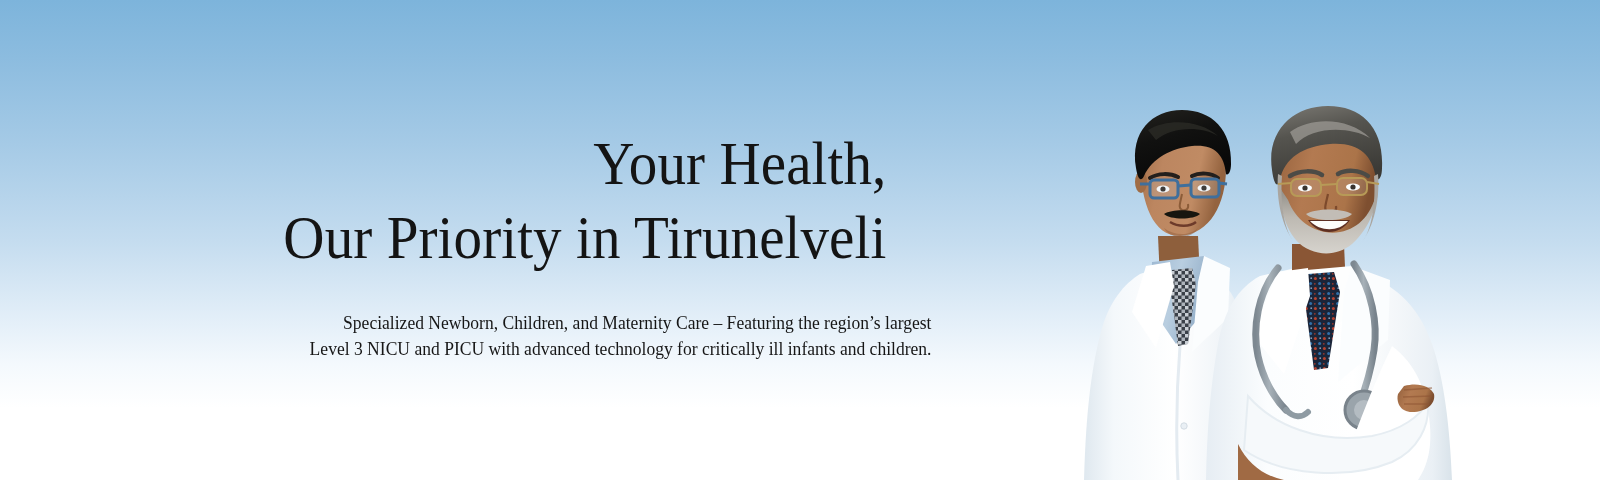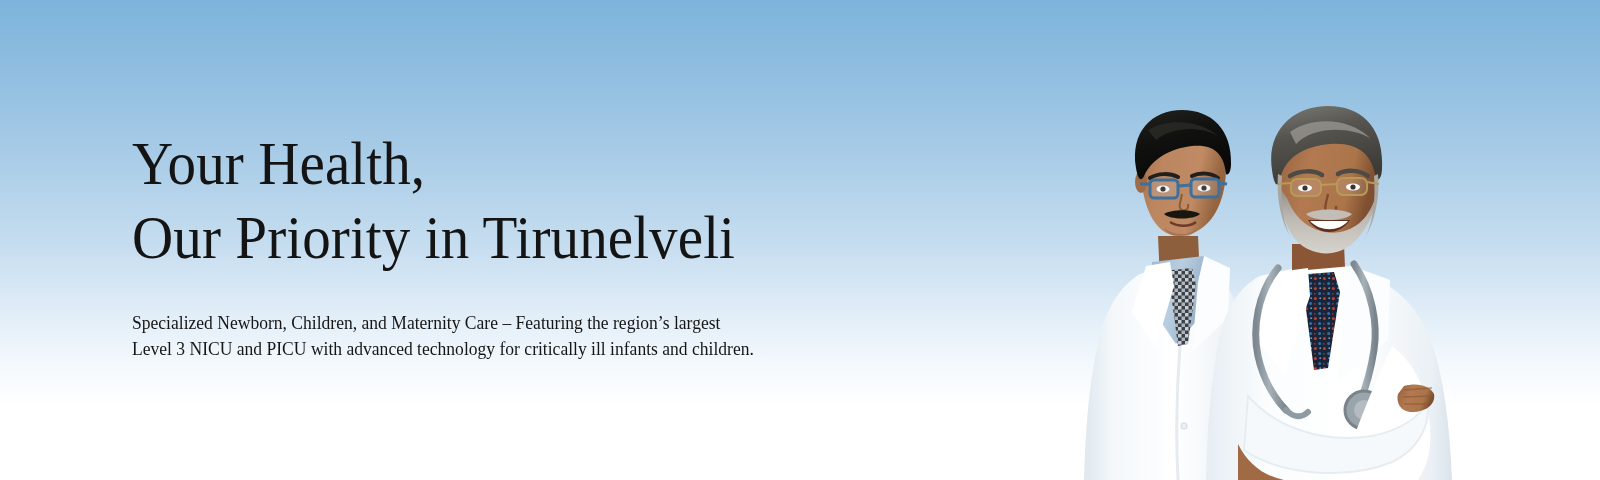--- a/index.html
+++ b/index.html
@@ -28,20 +28,21 @@
         #ffffff 85%,
         #ffffff 100%);
   }
 
   
   #copy {
     position: absolute;
     left: 132px;
     top: 126px;
     width: 820px;
+    text-align: right;
   }
   .headline {
     font-family: "Liberation Serif", serif;
     font-size: 62px;
     line-height: 74px;
     font-weight: 400;
     color: #141414;
     letter-spacing: 0.1px;
     transform: scaleX(0.92);
     transform-origin: left center;

